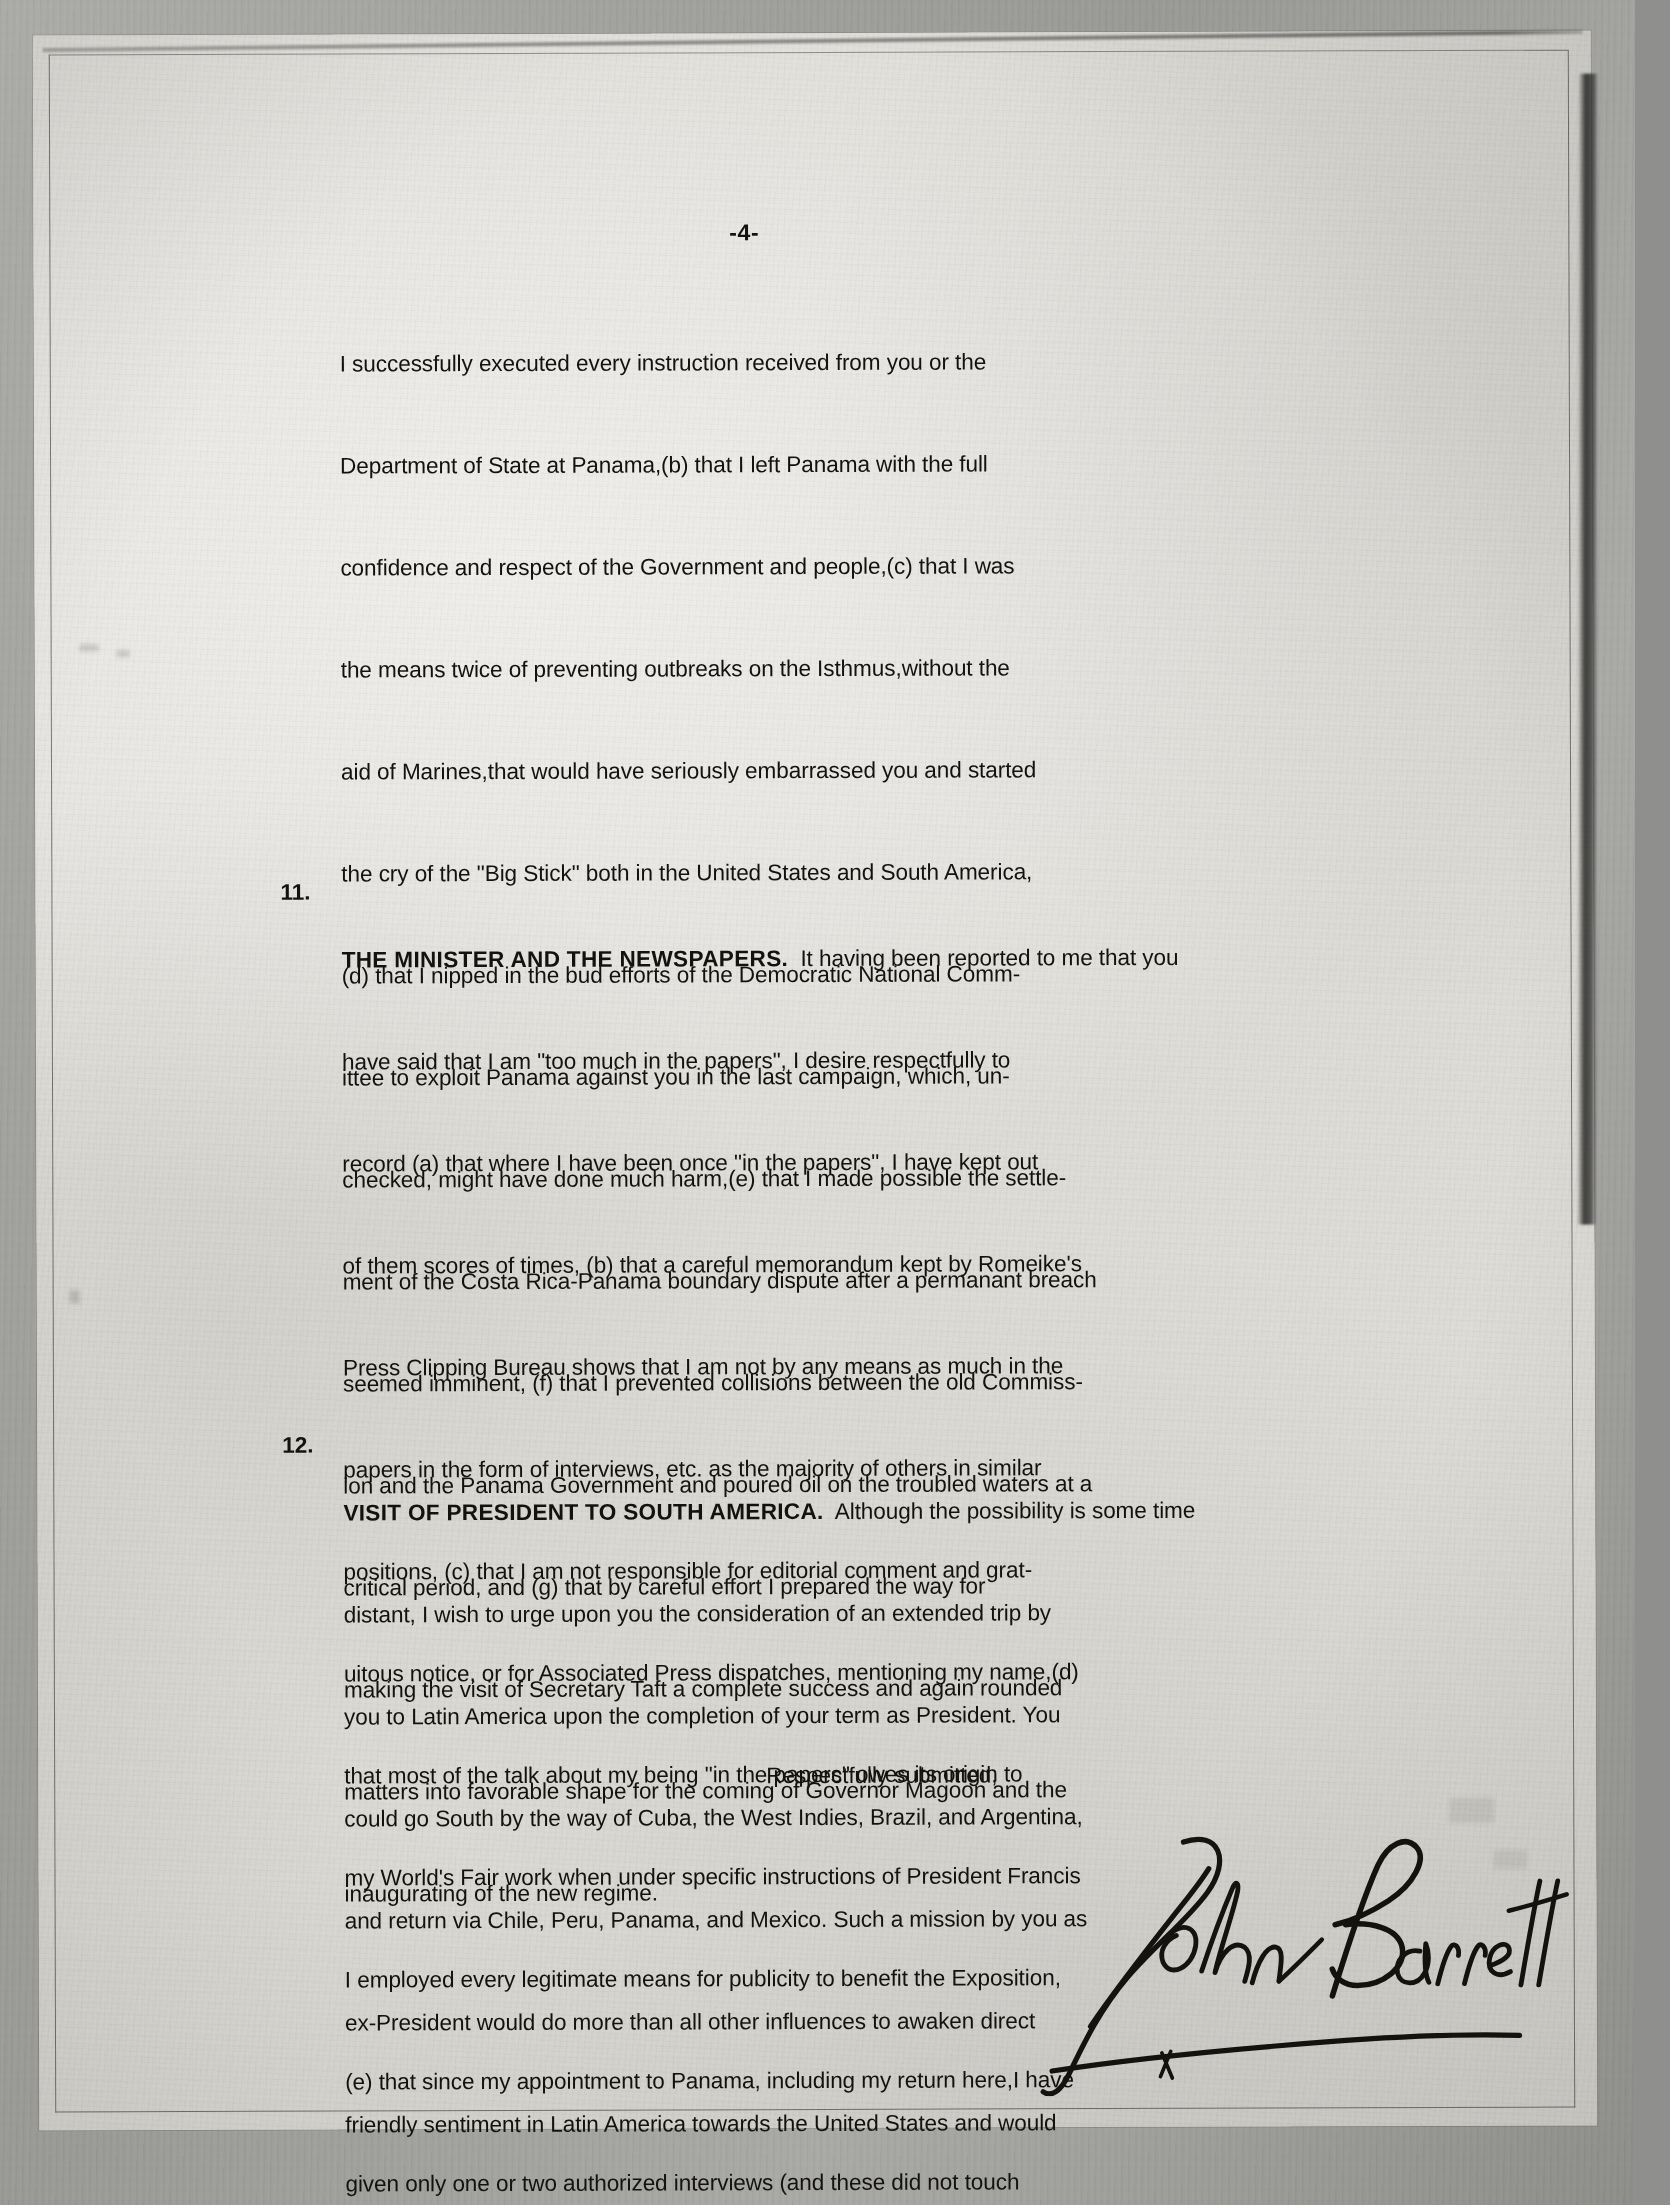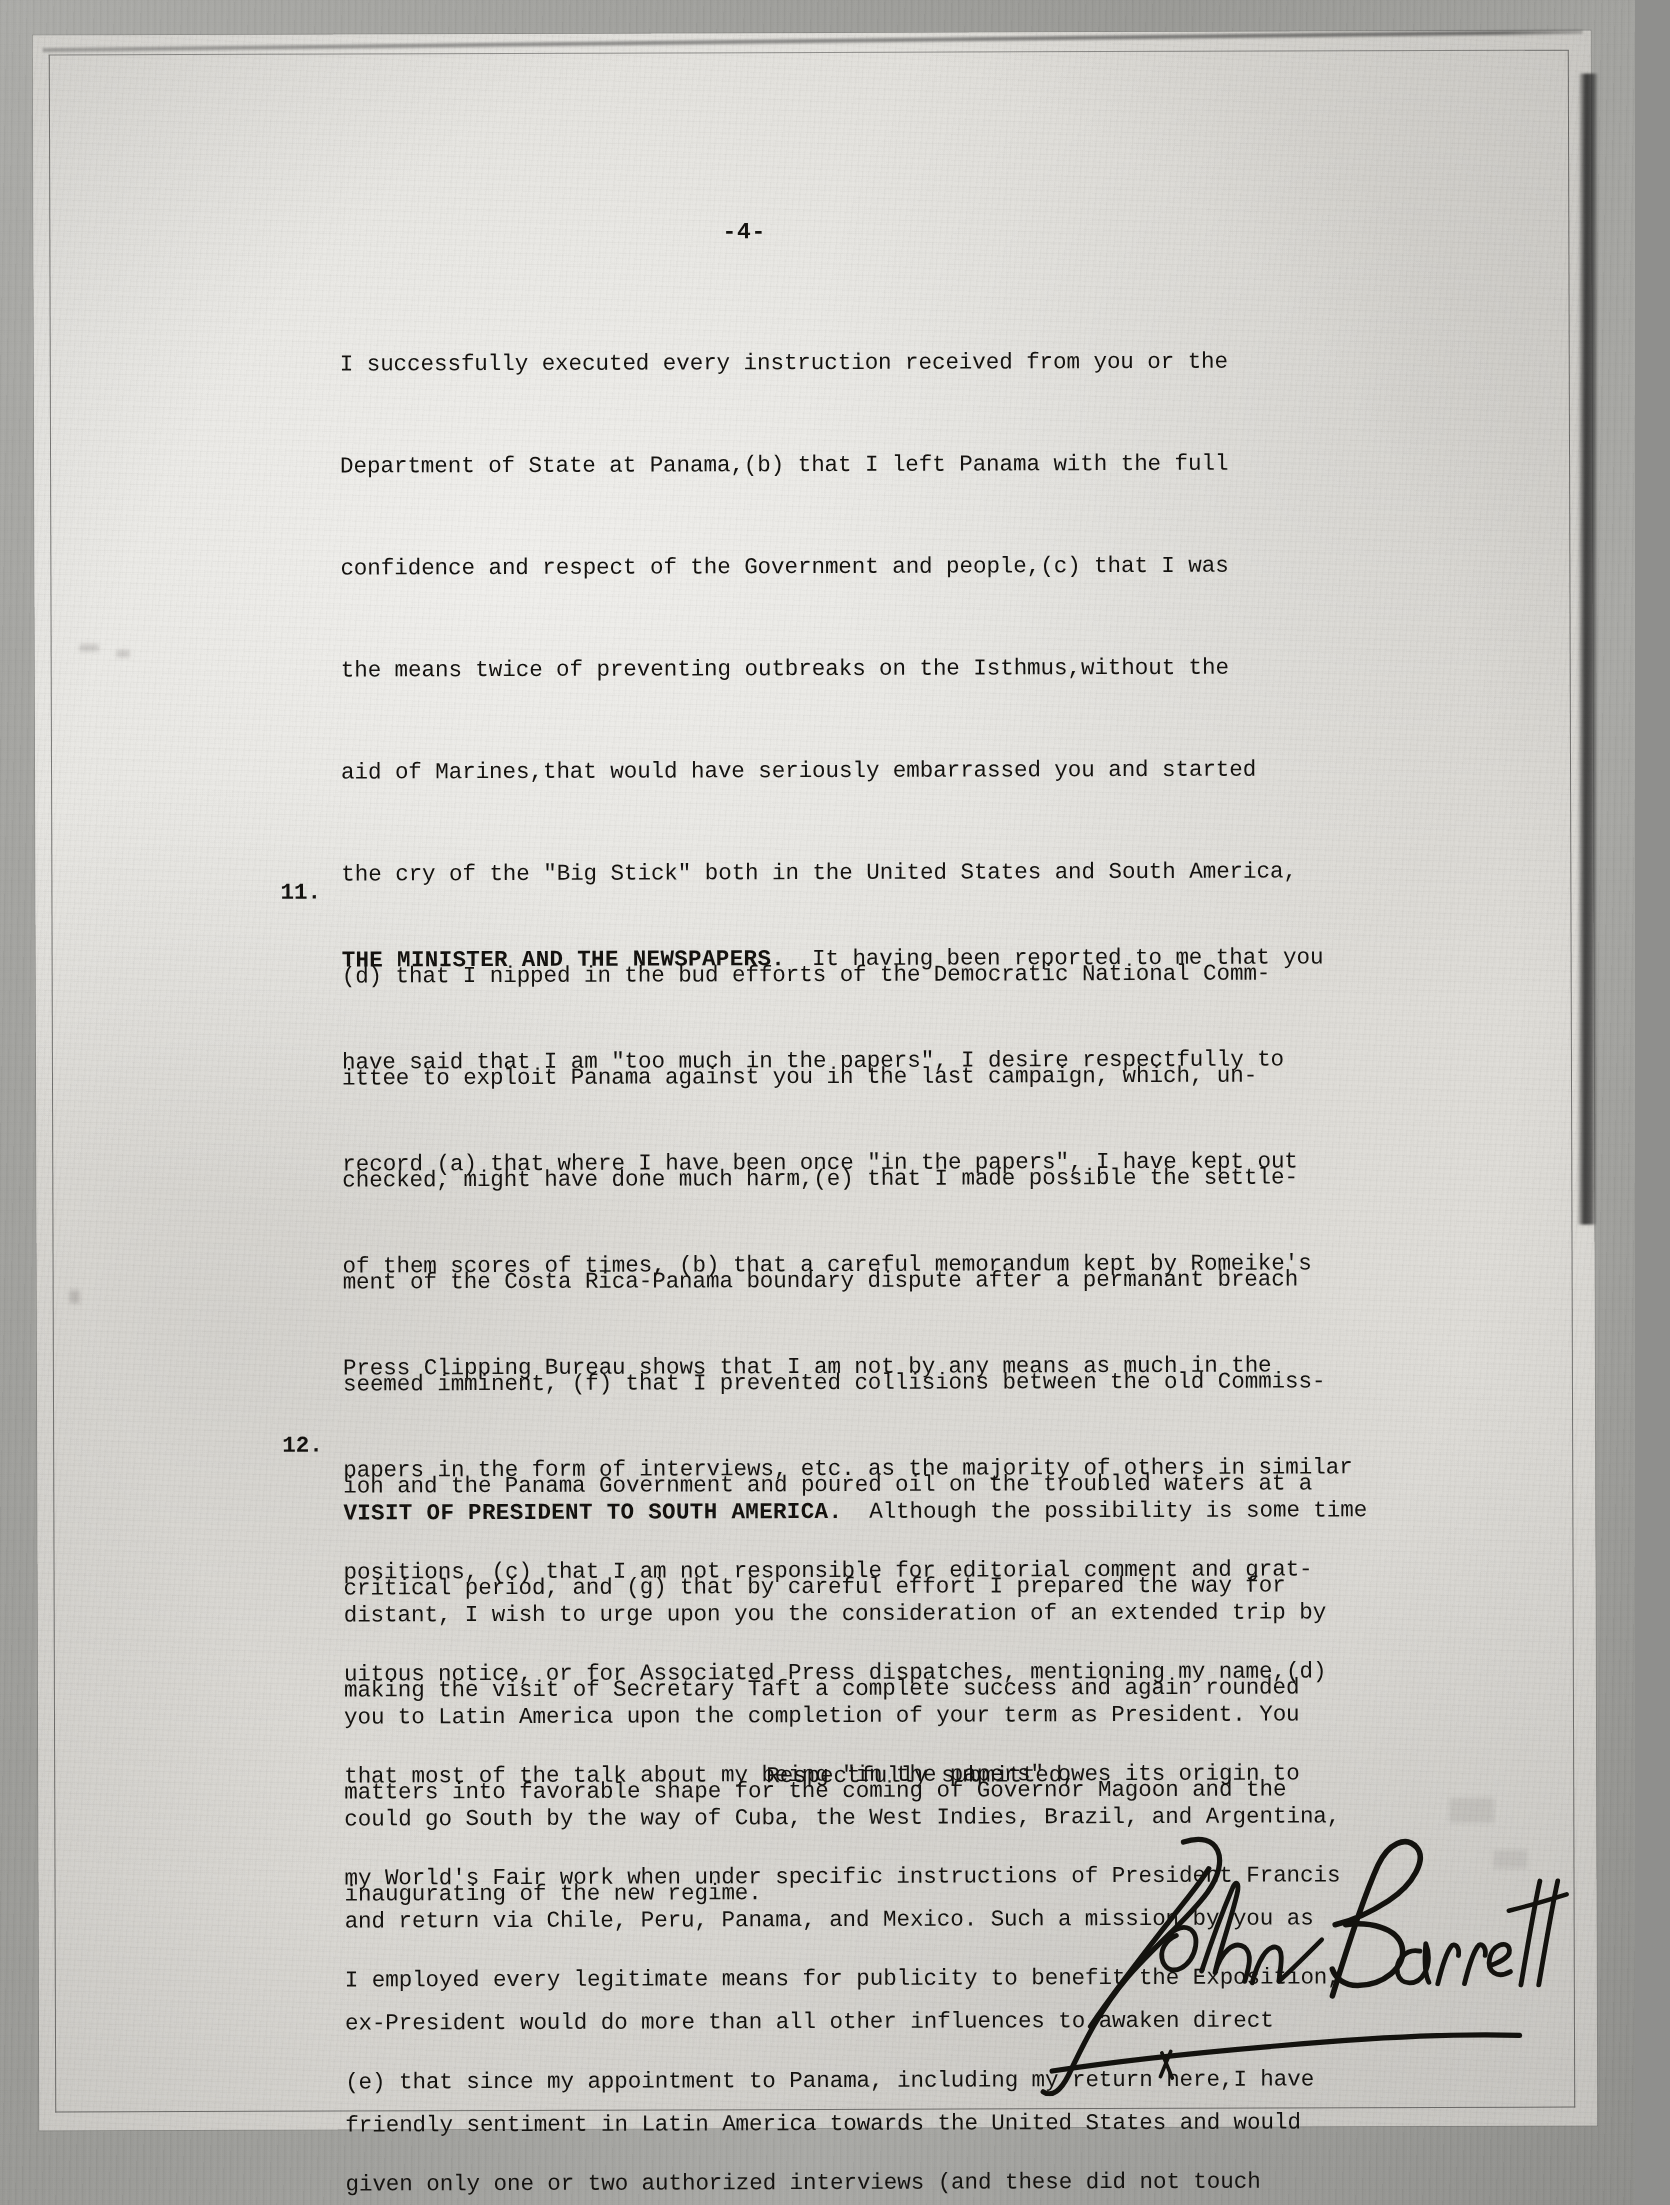--- a/index.html
+++ b/index.html
@@ -7,21 +7,21 @@
     margin: 0;
     padding: 0;
     background: #8f8f8d;
   }
   #page {
     position: relative;
     width: 1635px;
     height: 2205px;
     overflow: hidden;
     background: #9a9a97;
-    font-family: Liberation Mono, monospace;
+    font-family: Liberation Sans, sans-serif;
   }
 
   
   .backdrop {
     position: absolute;
     inset: 0;
     background:
       linear-gradient(118deg, rgba(255,255,255,0.10) 0%, rgba(0,0,0,0.05) 42%, rgba(255,255,255,0.08) 70%, rgba(0,0,0,0.12) 100%),
       repeating-linear-gradient(91deg, rgba(0,0,0,0.035) 0px, rgba(0,0,0,0.0) 2.2px, rgba(255,255,255,0.03) 4.5px, rgba(0,0,0,0.0) 6.7px),
       #a2a29e;

